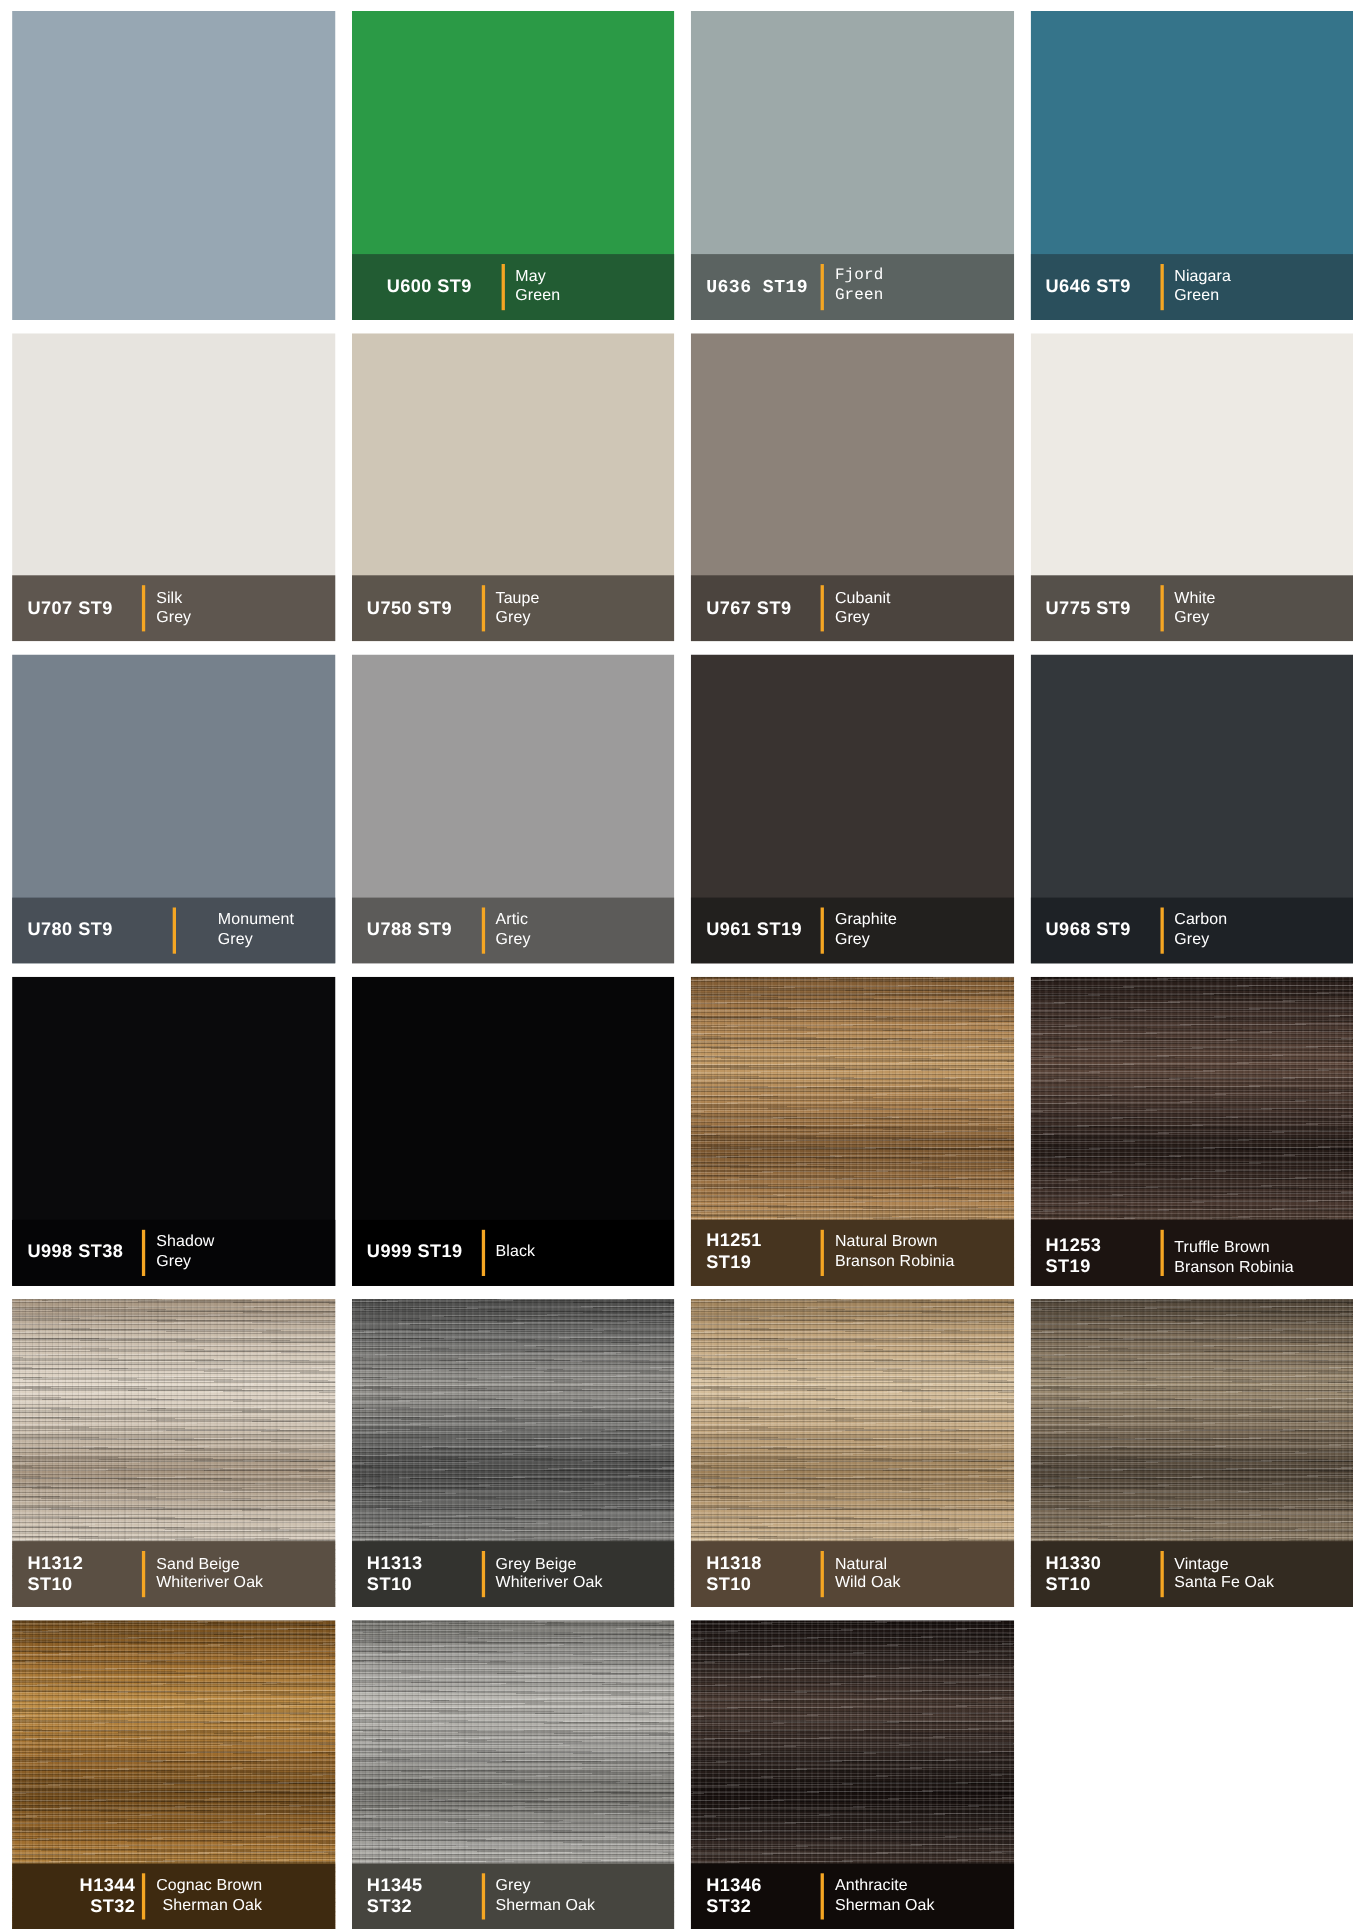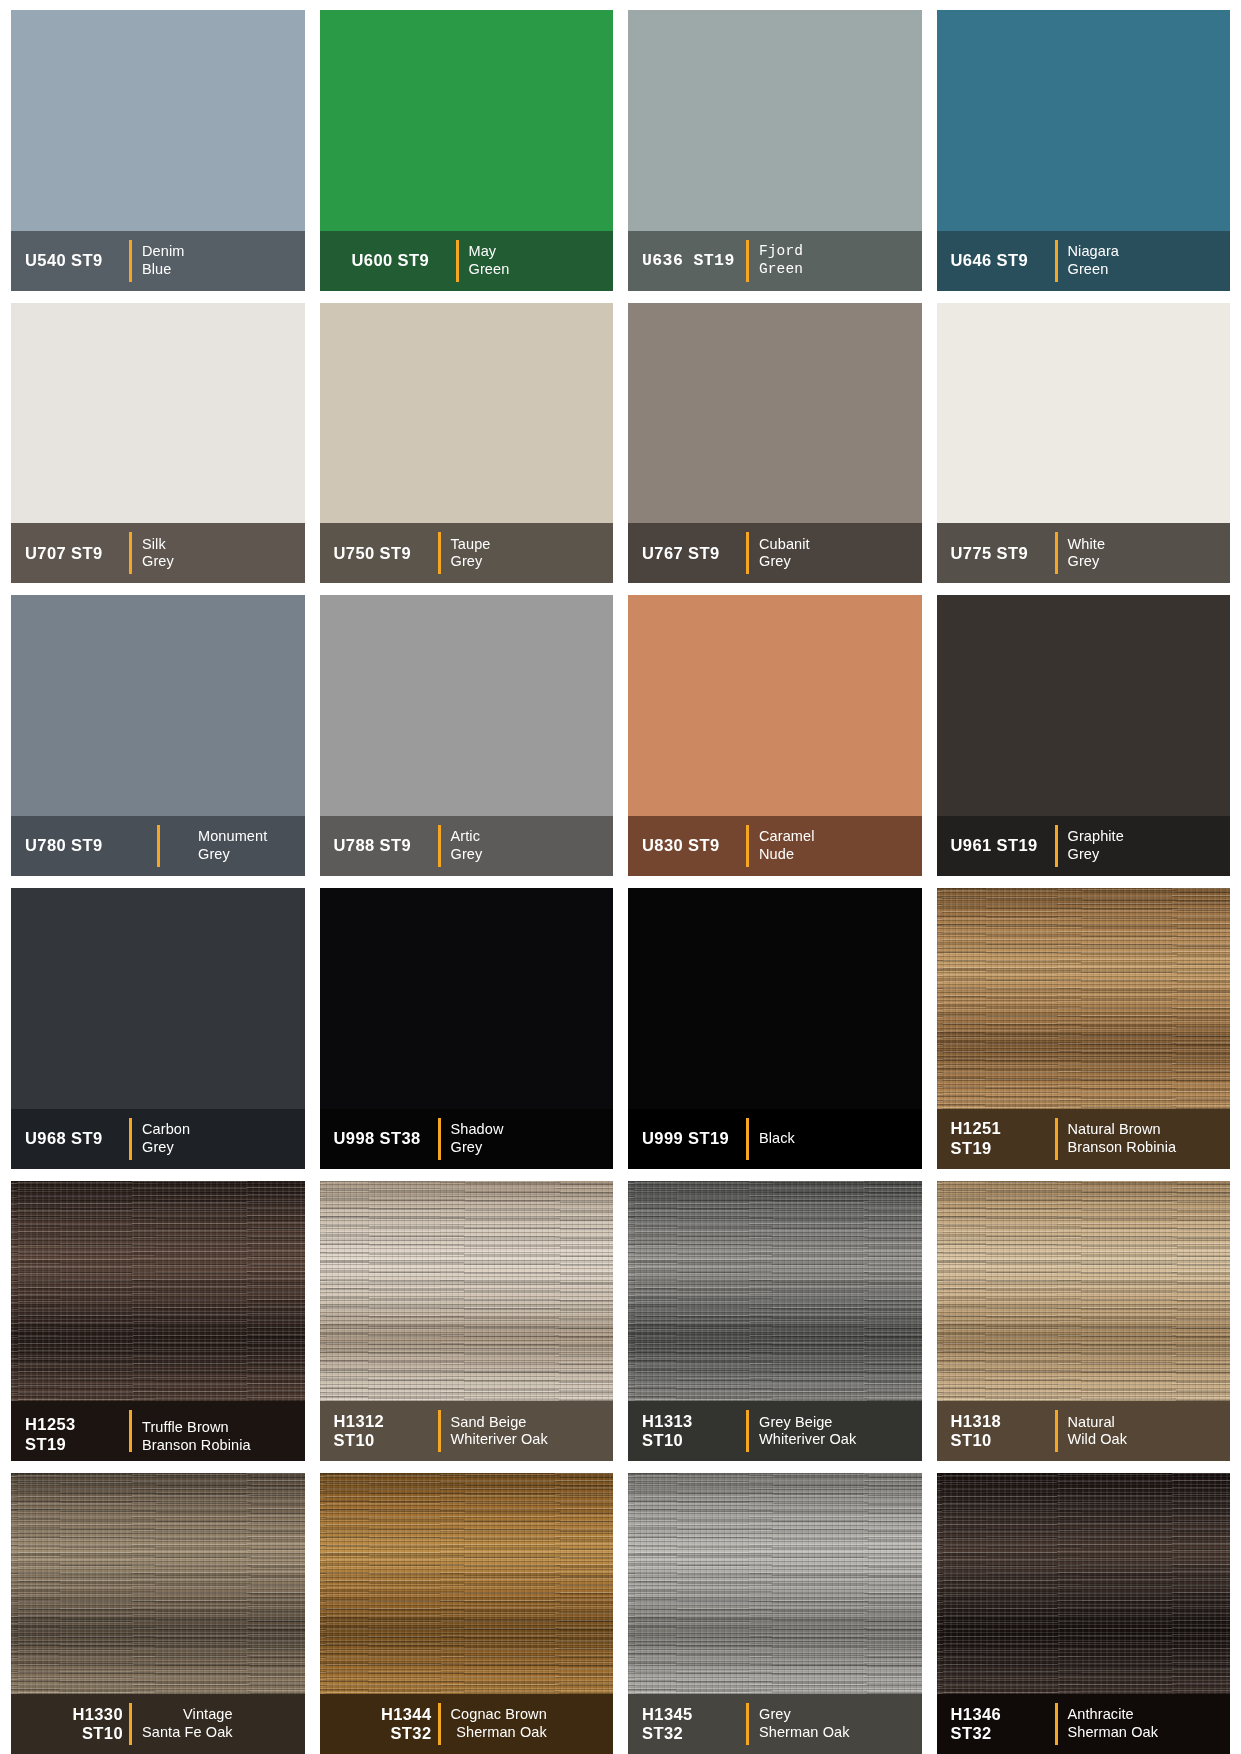--- a/index.html
+++ b/index.html
@@ -118,26 +118,20 @@
         rgba(0,0,0,0.10) 0px, rgba(0,0,0,0.10) 3px,
         rgba(0,0,0,0.00) 3px, rgba(0,0,0,0.00) 22px);
   }
 </style>
 </head>
 <body>
 
 <div id="swatch-grid">
     <div class="swatch">
       <div class="swatch-surface" style="background: rgb(151, 167, 179);"></div>
-      <div class="swatch-label" style="background: rgb(86, 94, 102);">
-        <div class="swatch-code">U540 ST9</div>
-        <div class="swatch-divider" style="background: rgb(245, 166, 35);"></div>
-        <div class="swatch-name">Denim
-Blue</div>
-      </div>
     </div>
     <div class="swatch">
       <div class="swatch-surface" style="background: rgb(43, 154, 70);"></div>
       <div class="swatch-label" style="background: rgb(34, 92, 51); padding-left: 32px;">
         <div class="swatch-code">U600 ST9</div>
         <div class="swatch-divider" style="background: rgb(245, 166, 35);"></div>
         <div class="swatch-name">May
 Green</div>
       </div>
     </div>
@@ -207,29 +201,20 @@
     <div class="swatch">
       <div class="swatch-surface" style="background: rgb(156, 155, 155);"></div>
       <div class="swatch-label" style="background: rgb(92, 91, 89);">
         <div class="swatch-code">U788 ST9</div>
         <div class="swatch-divider" style="background: rgb(245, 166, 35);"></div>
         <div class="swatch-name">Artic
 Grey</div>
       </div>
     </div>
     <div class="swatch">
-      <div class="swatch-surface" style="background: rgb(203, 136, 97);"></div>
-      <div class="swatch-label" style="background: rgb(116, 70, 47);">
-        <div class="swatch-code">U830 ST9</div>
-        <div class="swatch-divider" style="background: rgb(245, 166, 35);"></div>
-        <div class="swatch-name">Caramel
-Nude</div>
-      </div>
-    </div>
-    <div class="swatch">
       <div class="swatch-surface" style="background: rgb(57, 51, 48);"></div>
       <div class="swatch-label" style="background: rgb(34, 32, 30);">
         <div class="swatch-code">U961 ST19</div>
         <div class="swatch-divider" style="background: rgb(245, 166, 35);"></div>
         <div class="swatch-name">Graphite
 Grey</div>
       </div>
     </div>
     <div class="swatch">
       <div class="swatch-surface" style="background: rgb(51, 55, 59);"></div>
@@ -332,21 +317,21 @@
 Wild Oak</div>
       </div>
     </div>
     <div class="swatch">
       <div class="wood" style="background: linear-gradient(rgb(79, 68, 55) 0%, rgb(122, 106, 86) 12%, rgb(157, 140, 114) 28%, rgb(122, 106, 86) 44%, rgb(79, 68, 55) 56%, rgb(122, 106, 86) 70%, rgb(157, 140, 114) 84%, rgb(122, 106, 86) 100%);">
         <div class="grain-a"></div>
         <div class="grain-b"></div>
         <div class="grain-c"></div>
         <div class="grain-d"></div>
       </div>
-      <div class="swatch-label" style="background: rgb(51, 43, 33); text-align: right;">
+      <div class="swatch-label" style="background: rgb(51, 43, 33);">
         <div class="swatch-code">H1330
 ST10</div>
         <div class="swatch-divider" style="background: rgb(245, 166, 35);"></div>
         <div class="swatch-name">Vintage
 Santa Fe Oak</div>
       </div>
     </div>
     <div class="swatch">
       <div class="wood" style="background: linear-gradient(rgb(111, 74, 27) 0%, rgb(155, 106, 44) 12%, rgb(190, 141, 69) 28%, rgb(155, 106, 44) 44%, rgb(111, 74, 27) 56%, rgb(155, 106, 44) 70%, rgb(190, 141, 69) 84%, rgb(155, 106, 44) 100%);">
         <div class="grain-a"></div>

